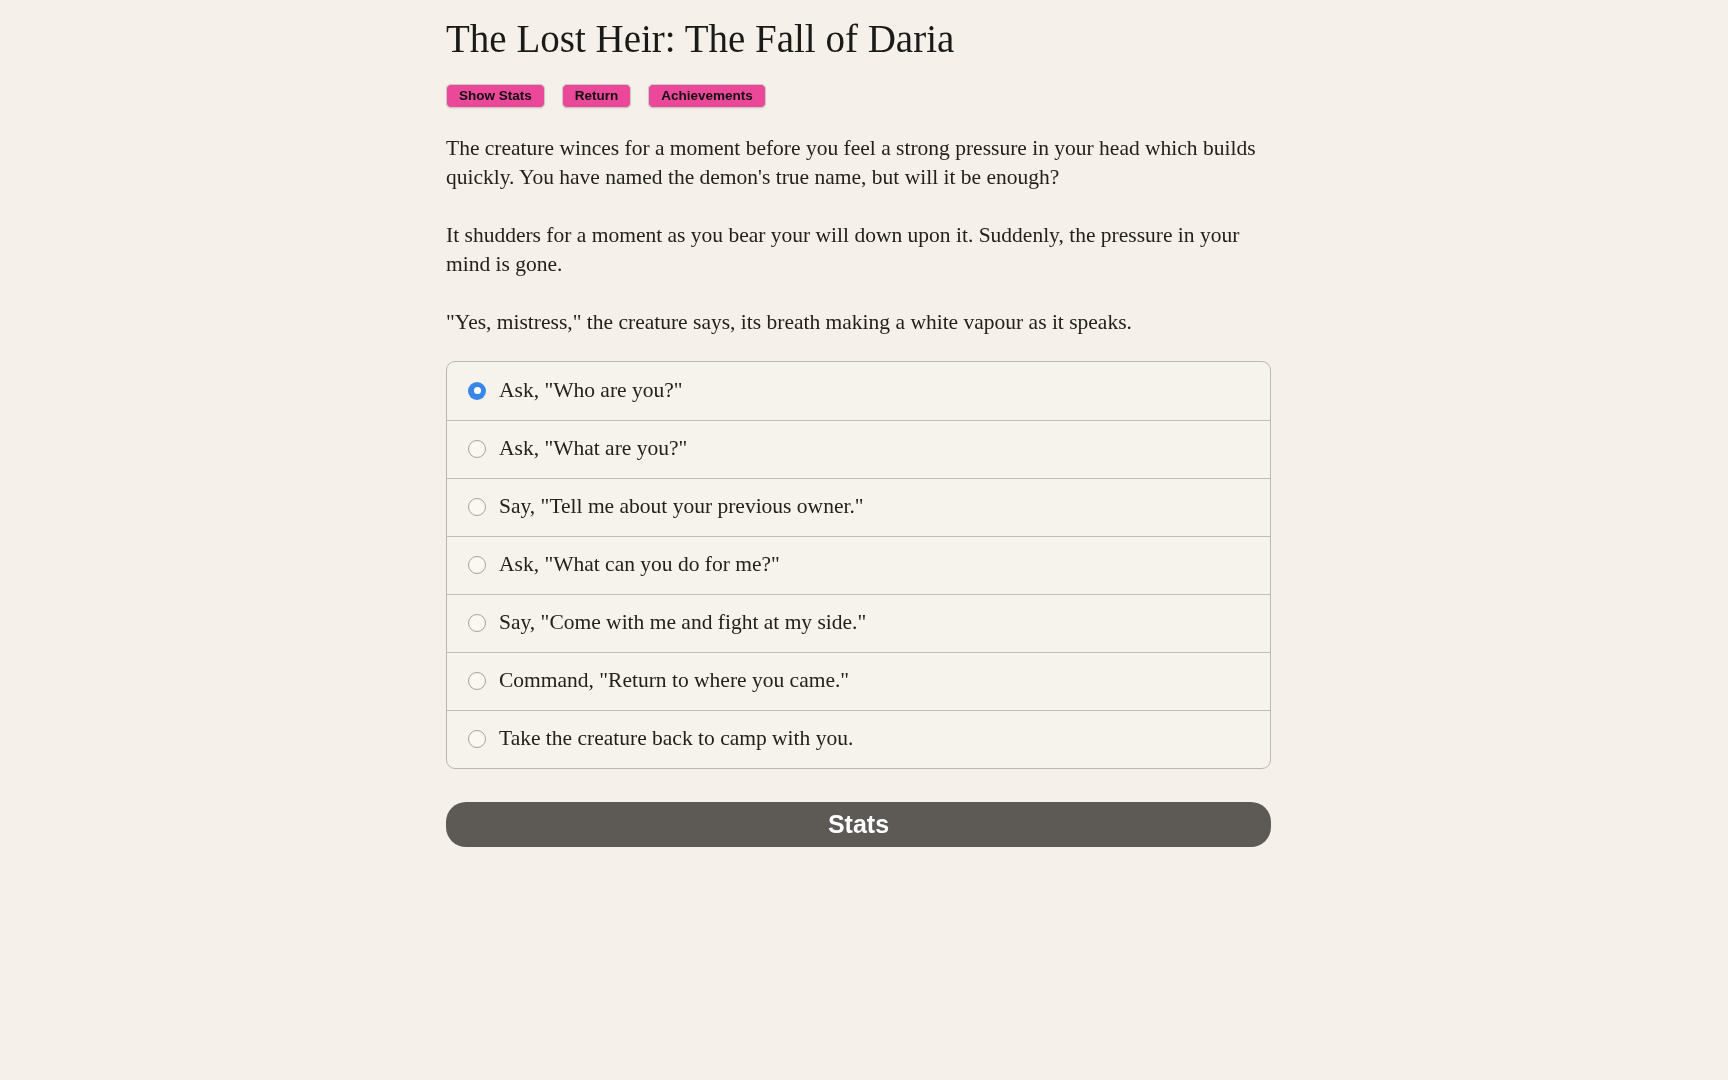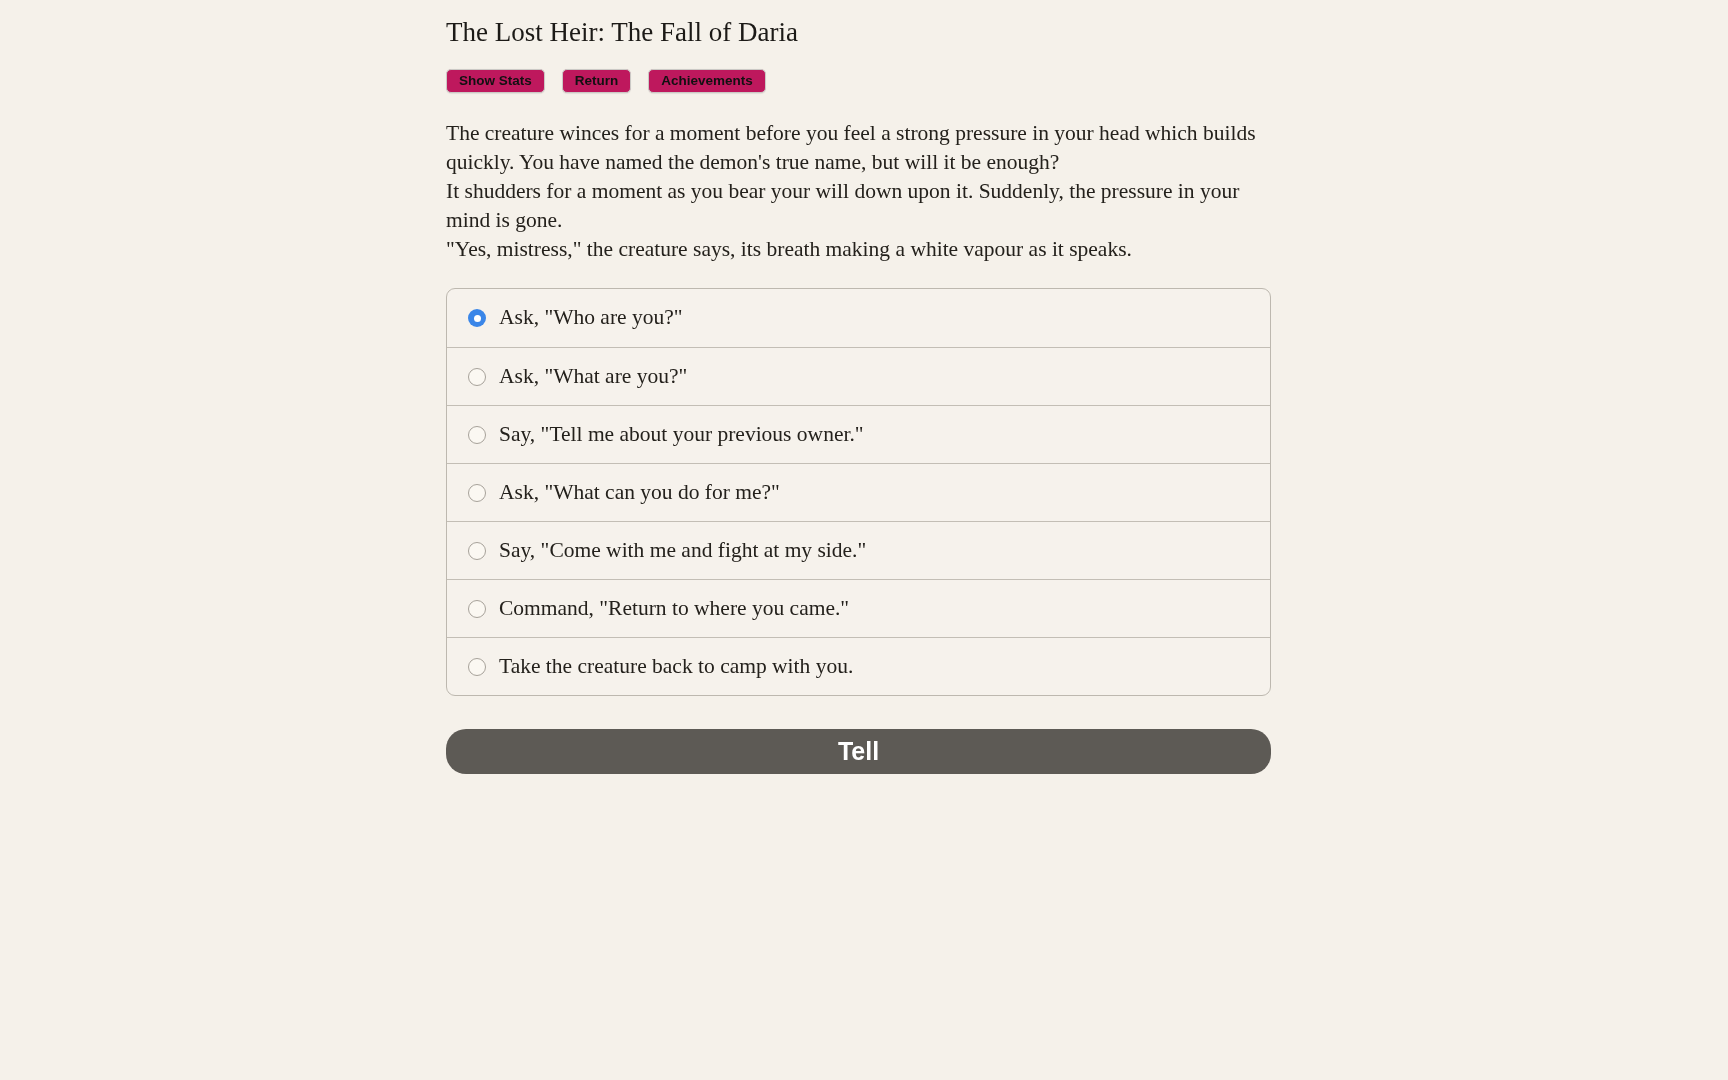--- a/index.html
+++ b/index.html
@@ -10,49 +10,50 @@
     font-family: "Liberation Serif", serif;
     color: #24211c;
   }
   .content {
     position: absolute;
     left: 446px; top: 0;
     width: 825px;
   }
   .game-title {
     margin-top: 16px;
-    font-size: 27px;
+    font-size: 39px;
     font-weight: 400;
     line-height: 1.2;
     color: #1c1a17;
   }
   .game-author {
     margin-top: 24px;
     font-size: 24px;
     font-weight: 400;
     color: #24211c;
   }
   .toolbar {
     margin-top: 21px;
     display: flex;
     gap: 17px;
   }
   .toolbar button {
     font-family: "Liberation Sans", sans-serif;
     font-size: 13.5px;
     font-weight: 600;
     color: #111;
-    background: #be185d;
+    background: #ec4899;
     border: 1px solid #cbc9c5;
     border-radius: 5px;
     padding: 3px 12px 4px 12px;
     box-shadow: 0 0.5px 1px rgba(0,0,0,0.08);
     cursor: pointer;
   }
   .story p {
+    margin-top: 29px;
     font-size: 21.5px;
     line-height: 29px;
   }
   .story p:first-child { margin-top: 26px; }
   .choices {
     margin-top: 24px;
     border: 1px solid #bdb8af;
     border-radius: 9px;
     background: #f6f2ec;
     overflow: hidden;
@@ -160,15 +161,15 @@
       <span class="choice-label">Command, "Return to where you came."</span>
     </div>
 
     <div class="choice-row" role="radio" aria-checked="false">
       <span class="radio"></span>
       <span class="choice-label">Take the creature back to camp with you.</span>
     </div>
 
   </div>
 
-  <button class="next-button">Tell</button>
+  <button class="next-button">Stats</button>
 
 </div>
 
 </body></html>

